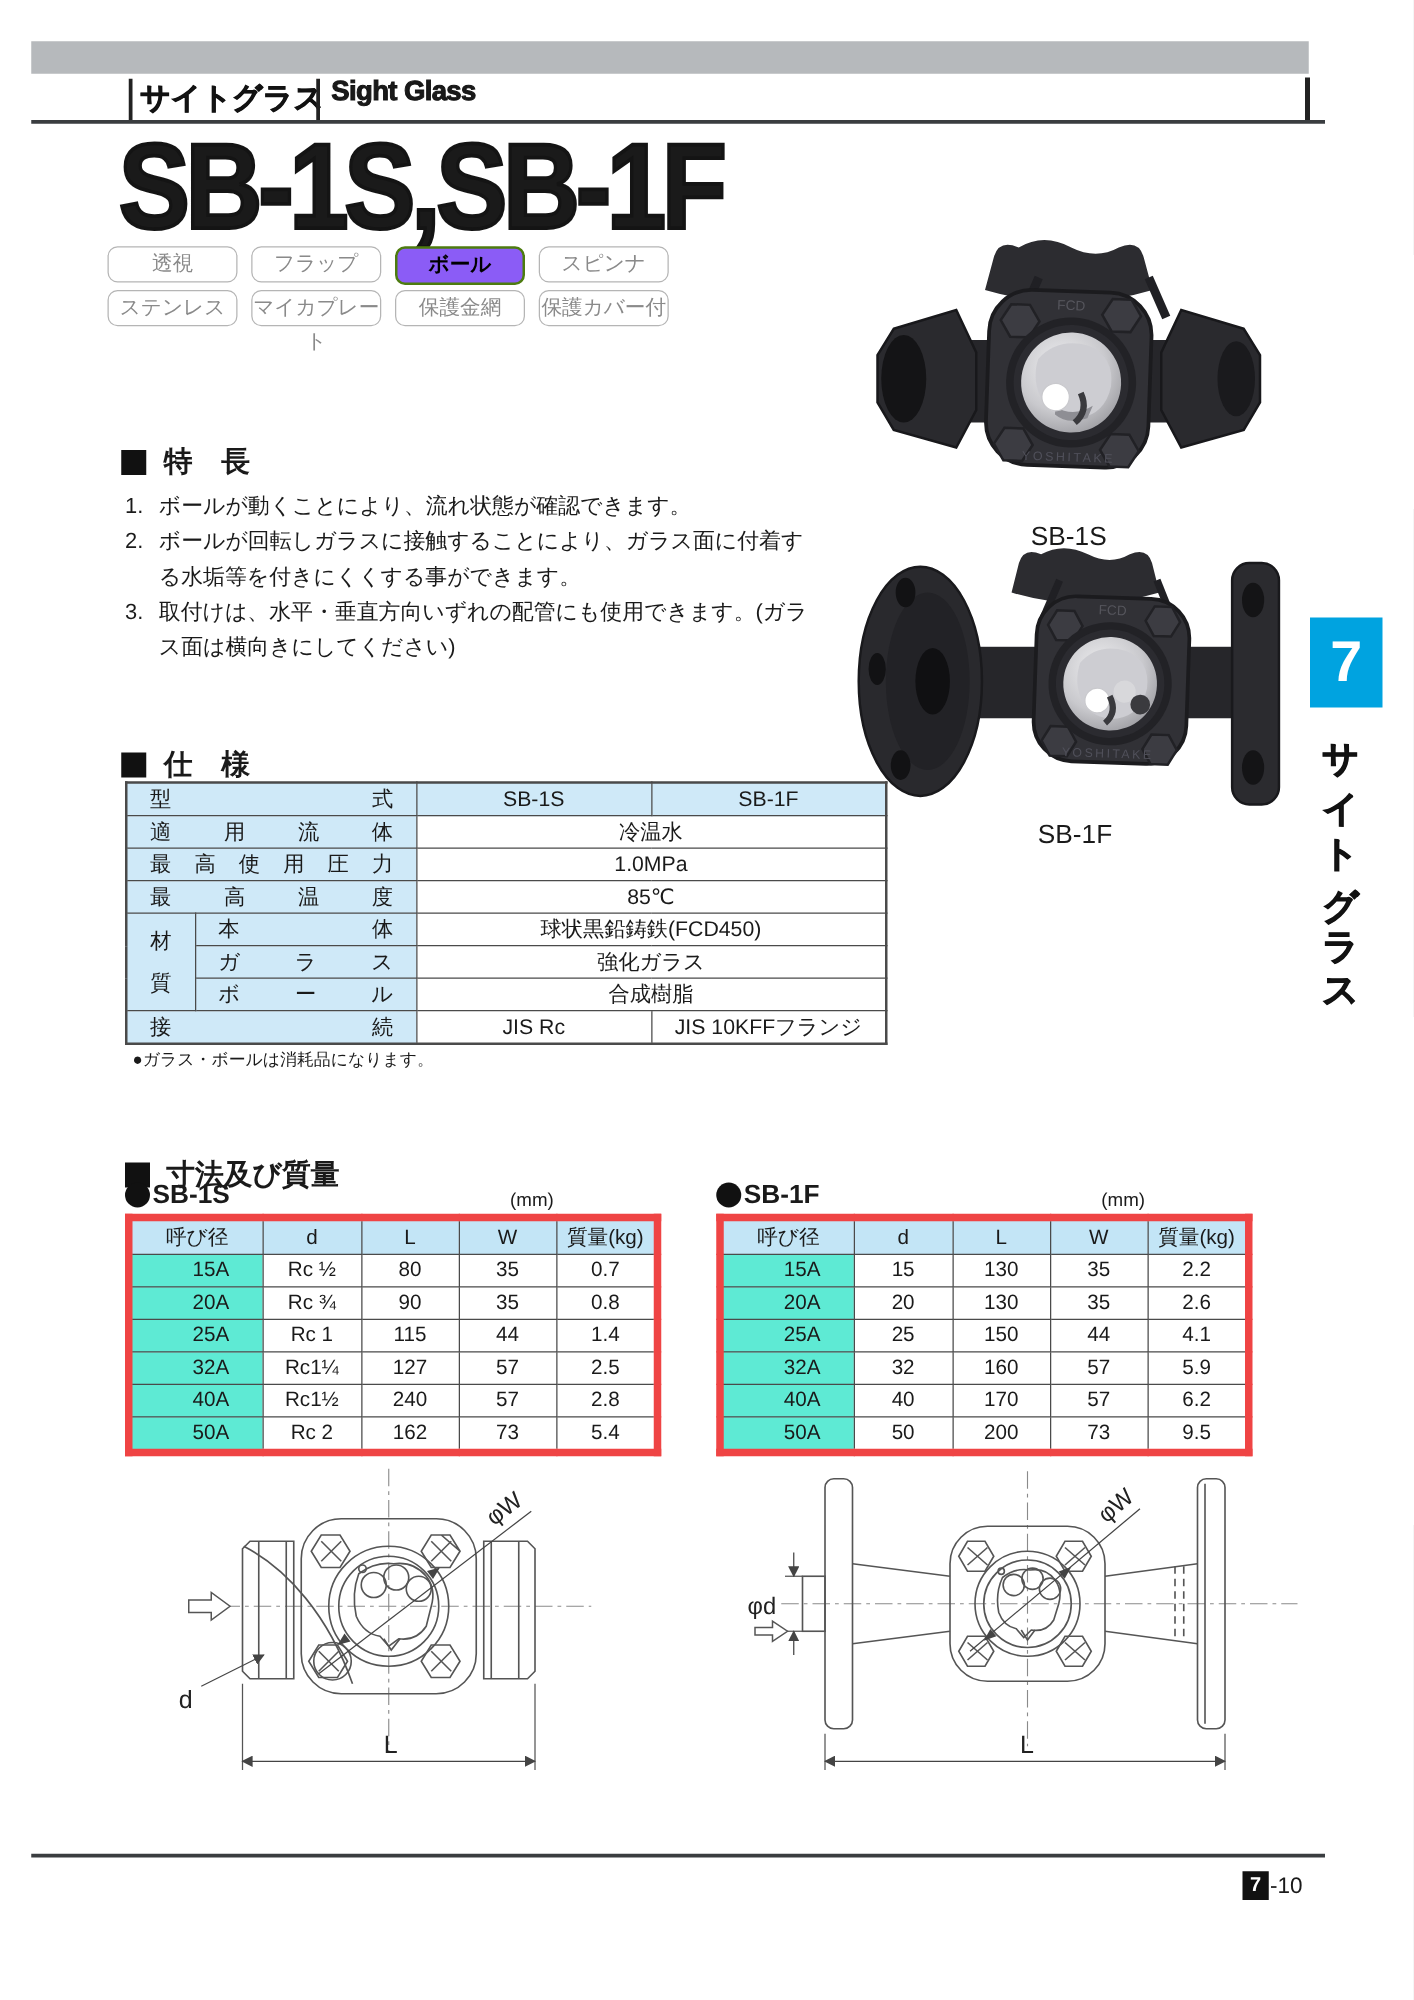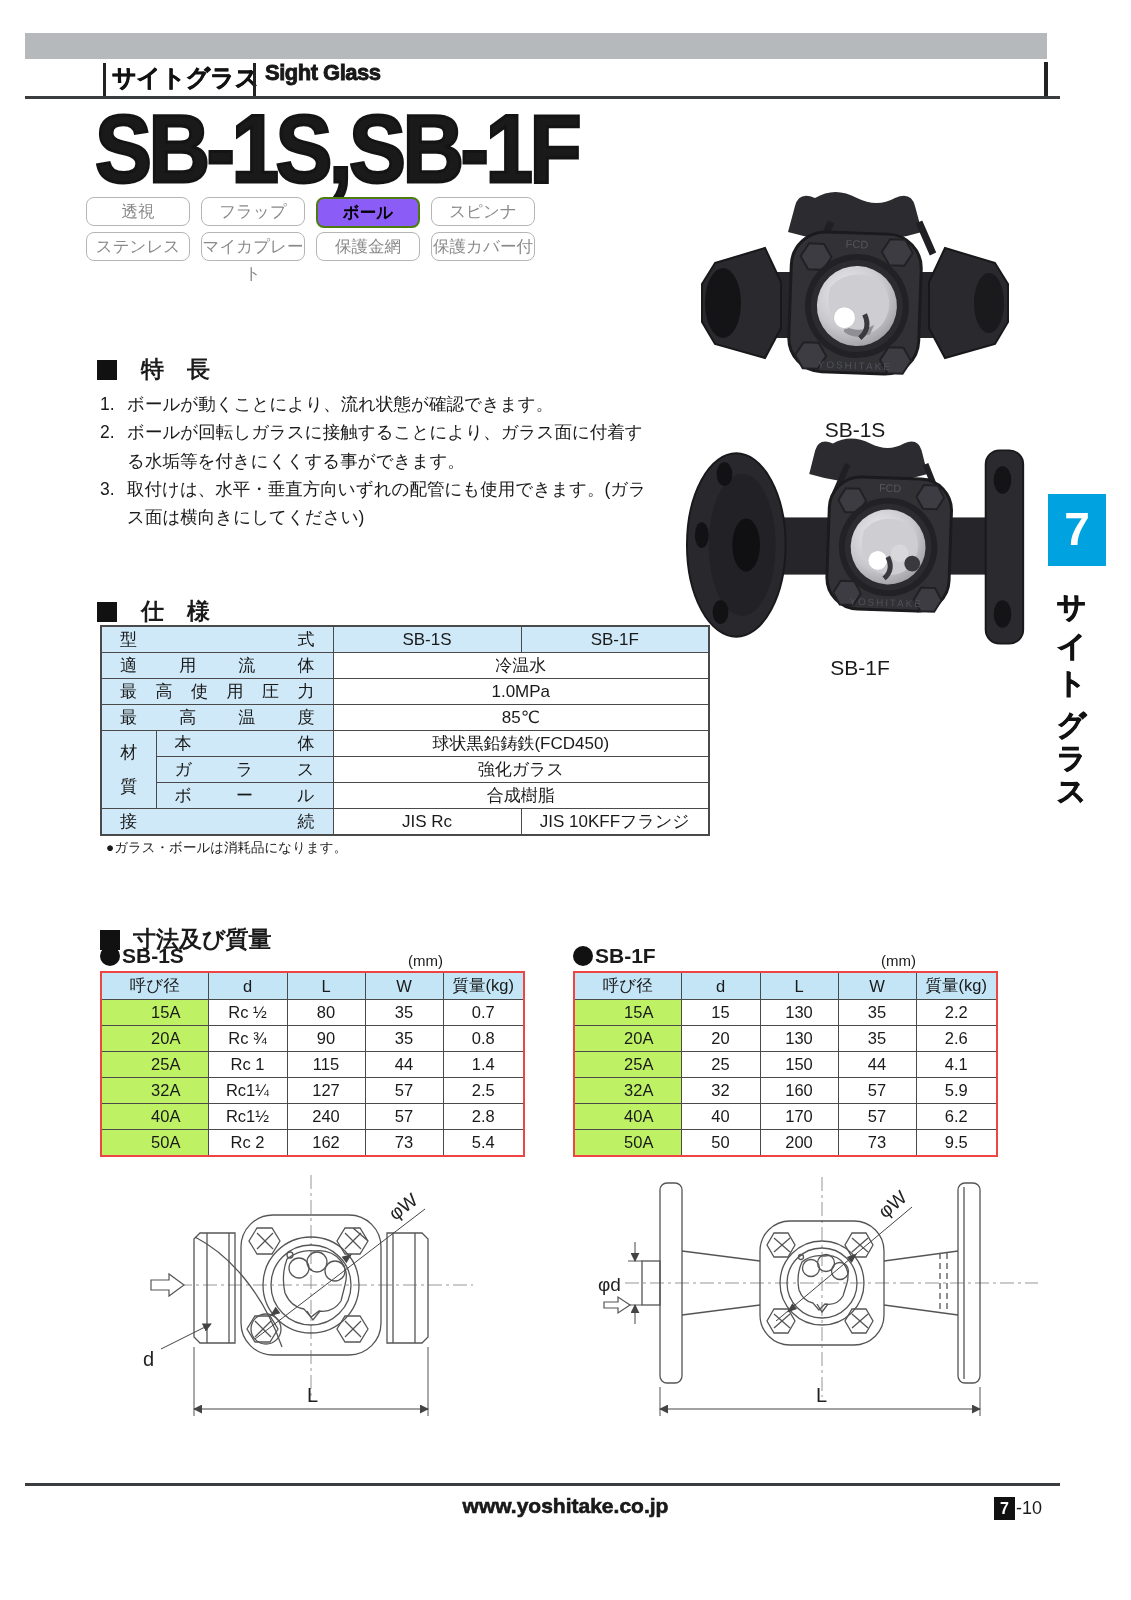--- a/index.html
+++ b/index.html
@@ -25,43 +25,43 @@
        border:1.5px solid #b5b5b5;border-radius:8px;background:#fff;}
   .tag.active{background:#8b5cf6;border:2px solid #4d7c0f;color:#000;font-weight:bold;}
 
   
   .chapter-box{left:1048px;top:494px;width:58px;height:72px;background:#00a3e0;color:#fff;
                font-size:46px;font-weight:bold;text-align:center;line-height:70px;}
   .side-vtext{left:1052px;top:574px;writing-mode:vertical-rl;text-orientation:upright;
               font-size:29px;font-weight:bold;letter-spacing:5px;-webkit-text-stroke:0.8px #111;}
 
   
-  .sec{display:flex;align-items:center;gap:24px;font-size:23px;font-weight:bold;}
+  .sec{display:flex;align-items:center;gap:14px;font-size:23px;font-weight:bold;}
   .sq{width:20px;height:20px;background:#111;flex:none;}
 
   
   .features{left:100px;top:390px;width:560px;font-size:17.5px;line-height:1.62;}
   .feat{display:flex;}
   .feat .num{width:27px;flex:none;}
   .feat .txt{width:525px;}
 
   
   .spec-table{border-collapse:collapse;table-layout:fixed;font-size:17px;border:2px solid #4a4a4a;}
   .spec-table td{border:1px solid #4a4a4a;height:25px;padding:0;text-align:center;vertical-align:middle;}
   .lbl{background:#cfe9f8;}
   .jc{display:flex;justify-content:space-between;align-items:center;height:100%;padding:0 18px;}
   .jcv{display:flex;flex-direction:column;justify-content:space-evenly;align-items:center;height:100%;}
   .note{font-size:13.5px;text-align:right;}
 
   
-  .dim-table{border-collapse:collapse;table-layout:fixed;font-size:16.5px;border:2px solid #ef4444;}
+  .dim-table{border-collapse:collapse;table-layout:fixed;font-size:16.5px;border:6px solid #ef4444;}
   .dim-table td,.dim-table th{border:1px solid #4a4a4a;padding:0;text-align:center;vertical-align:middle;font-weight:normal;}
   .dim-table th{height:26px;background:#c3e5f6;}
   .dim-table td{height:25px;}
-  .dim-table td.first{background:#bef264;padding-left:22px;}
+  .dim-table td.first{background:#5eead4;padding-left:22px;}
   .bullet-h{display:flex;align-items:center;gap:2px;font-size:21px;font-weight:bold;}
   .dot{width:20px;height:20px;border-radius:50%;background:#111;flex:none;}
   .unit{font-size:15px;margin-left:20px;}
 
   
   .caption{font-size:21px;text-align:center;}
 
   
   .frule{left:25px;top:1483px;width:1035px;height:3px;background:#3a3d40;}
   .url{left:0;top:1494px;width:1131px;text-align:center;font-size:21px;font-weight:bold;-webkit-text-stroke:0.6px #111;}
@@ -569,19 +569,18 @@
     </g>
     <g>
       <line x1="70" y1="224" x2="70" y2="253" stroke="#555" stroke-width="1"></line>
       <line x1="390" y1="224" x2="390" y2="253" stroke="#555" stroke-width="1"></line>
       <line x1="70" y1="246" x2="390" y2="246" stroke="#444" stroke-width="1" marker-start="url(#arr2)" marker-end="url(#arr2)"></line>
       <text x="226" y="239" font-size="20" fill="#222">L</text>
     </g>
   </svg>
 
   <div class="abs frule"></div>
-  <div class="abs url">www.yoshitake.co.jp</div>
   <div class="abs pagenum">
     <span class="pbadge">7</span>
     <span>-10</span>
   </div>
 
 </div>
 
 </body></html>

